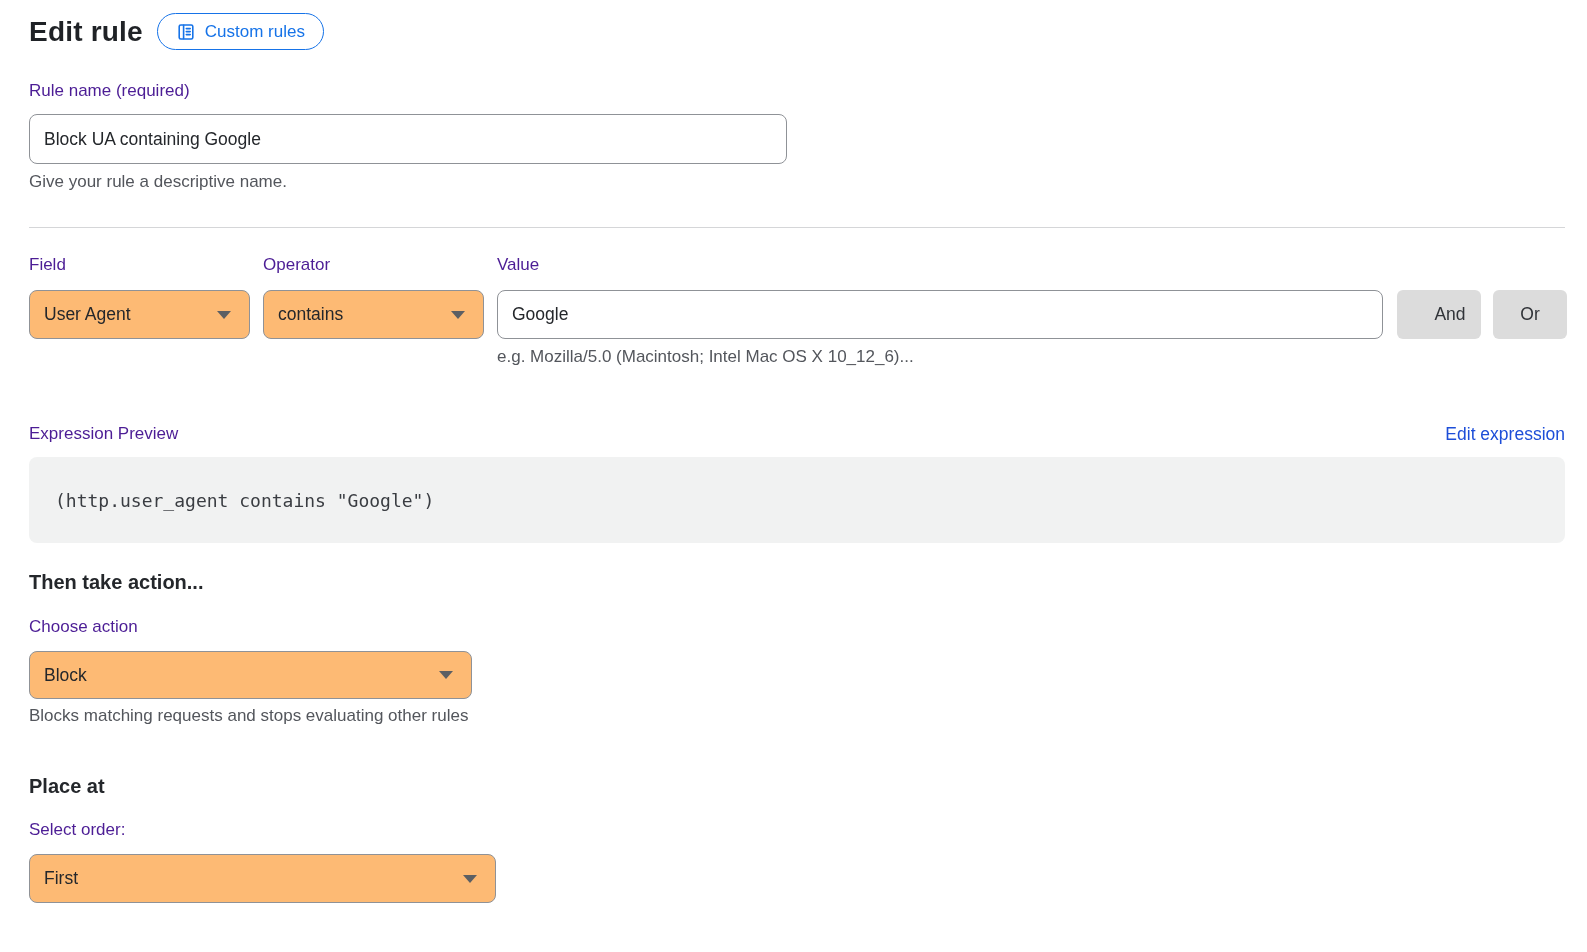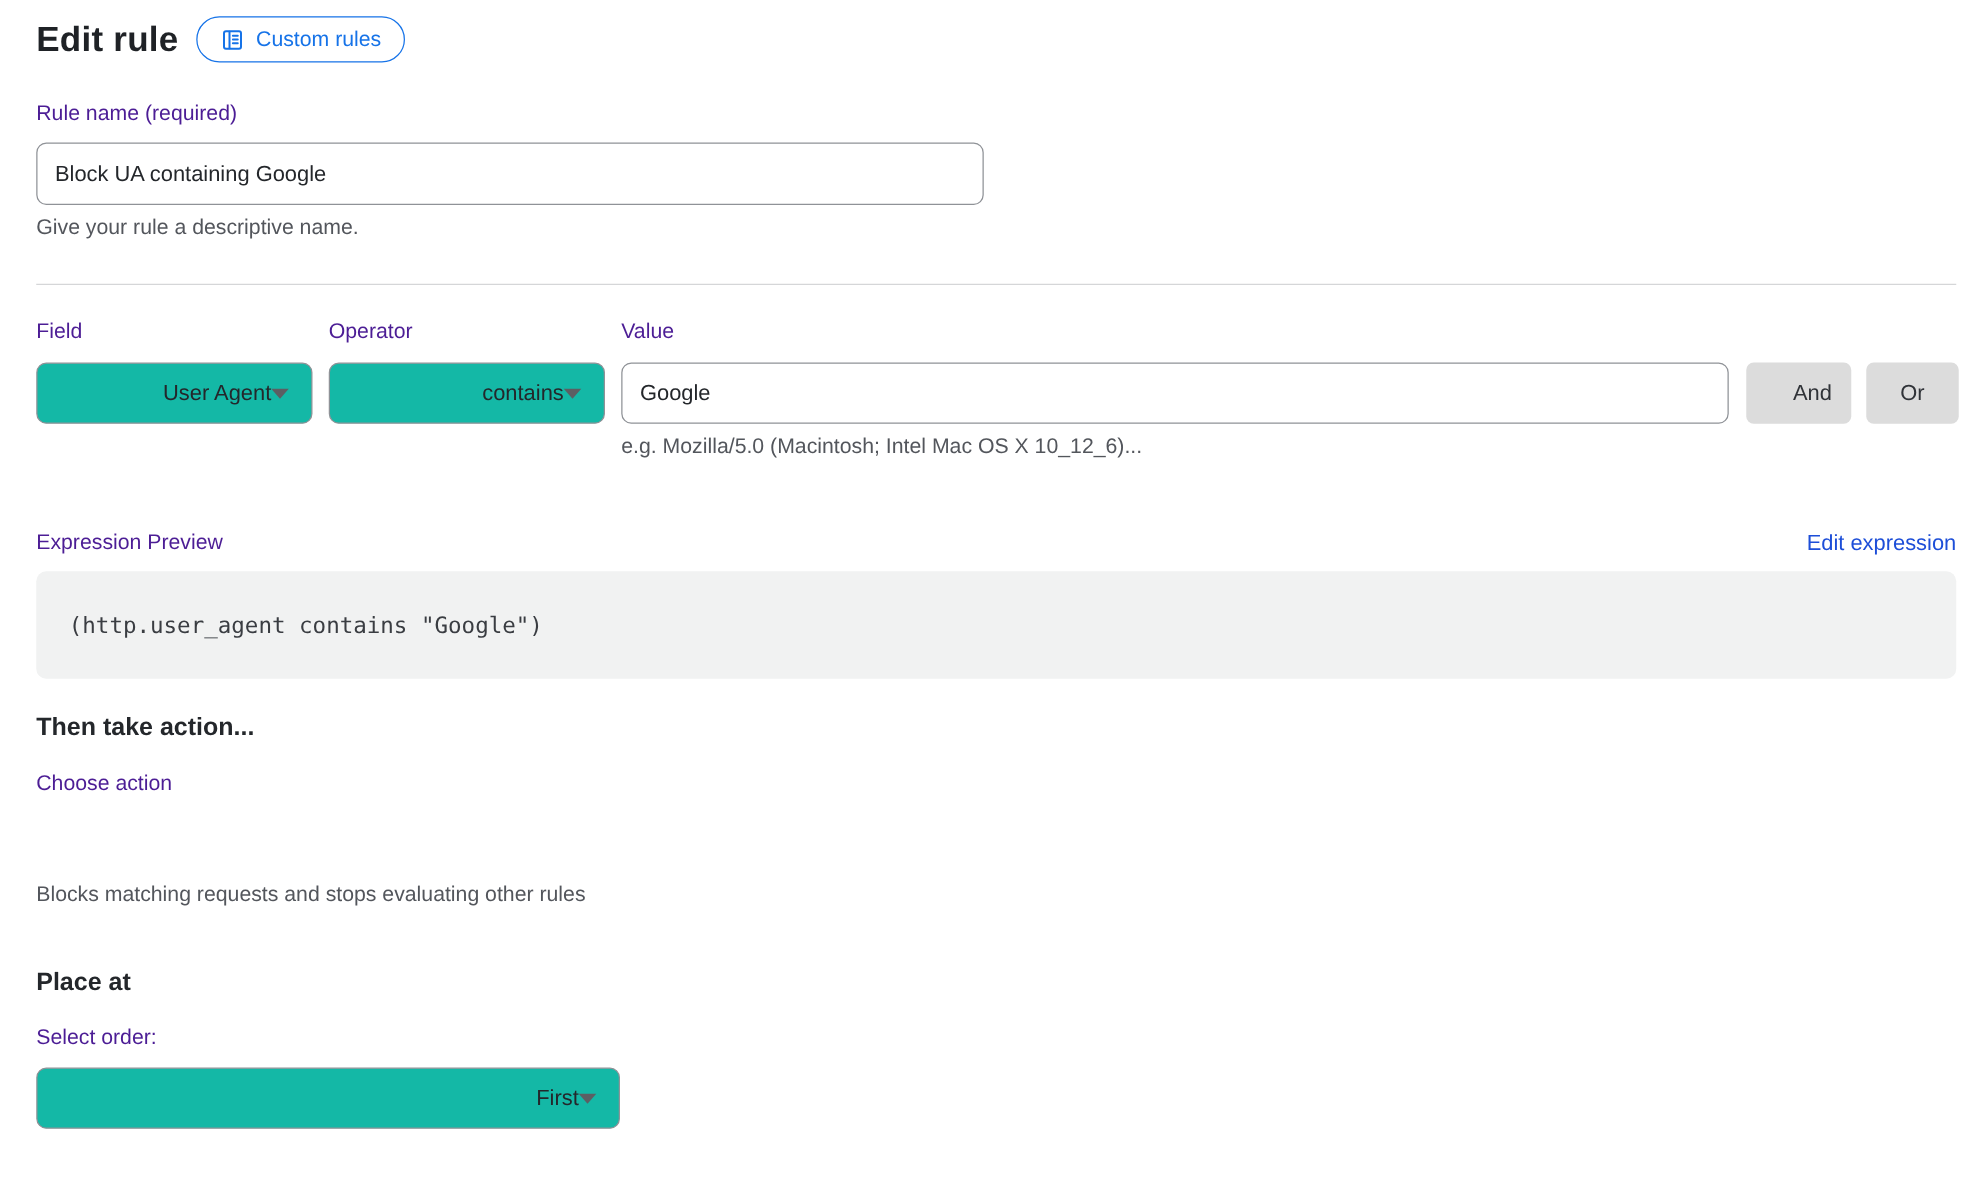--- a/index.html
+++ b/index.html
@@ -80,24 +80,24 @@
     color: #24272b;
     padding: 0 14px;
     outline: none;
   }
 
   
   .select {
     box-sizing: border-box;
     border: 1px solid #8f9297;
     border-radius: 8px;
-    background: #14b8a6;
+    background: #fdba74;
     display: flex;
     align-items: center;
-    justify-content: flex-end;
+    justify-content: space-between;
     padding: 0 18px 0 14px;
     cursor: pointer;
   }
   .select-value {
     font-size: 17.5px;
     color: #24272b;
     white-space: nowrap;
   }
   .caret {
     width: 0;
@@ -201,20 +201,24 @@
 
   <div class="abs field-label" style="top:424px; left:29px;text-align:right;">Expression Preview</div>
   <a class="abs link" style="top:424px; right:22px;">Edit expression</a>
 
   <div class="expr-box" style="top:457px; left:29px; width:1536px; height:86px;">
     <code>(http.user_agent contains "Google")</code>
   </div>
 
   <div class="abs section-heading" style="top:571px; left:29px;">Then take action...</div>
   <div class="abs field-label" style="top:617px; left:29px;">Choose action</div>
+  <div class="abs select" style="top:651px; left:29px; width:443px; height:48px;">
+    <span class="select-value">Block</span>
+    <span class="caret"></span>
+  </div>
   <div class="abs help-text" style="top:706px; left:29px;">Blocks matching requests and stops evaluating other rules</div>
 
   <div class="abs section-heading" style="top:775px; left:29px;">Place at</div>
   <div class="abs field-label" style="top:820px; left:29px;">Select order:</div>
   <div class="abs select" style="top:854px; left:29px; width:467px; height:49px;">
     <span class="select-value">First</span>
     <span class="caret"></span>
   </div>
 
 </div>

